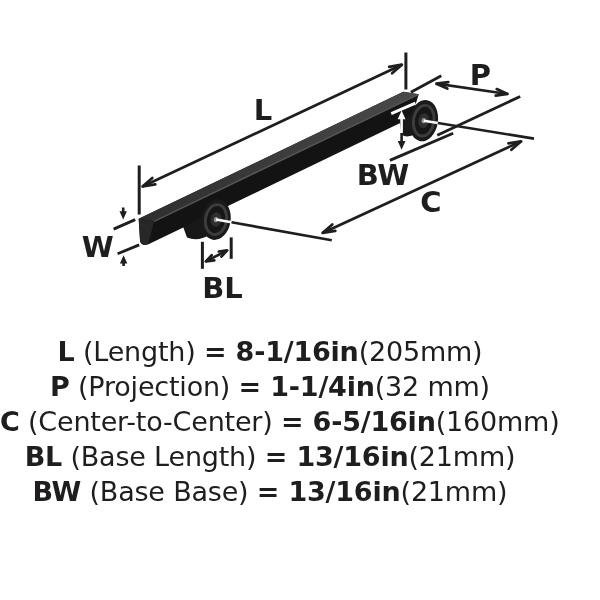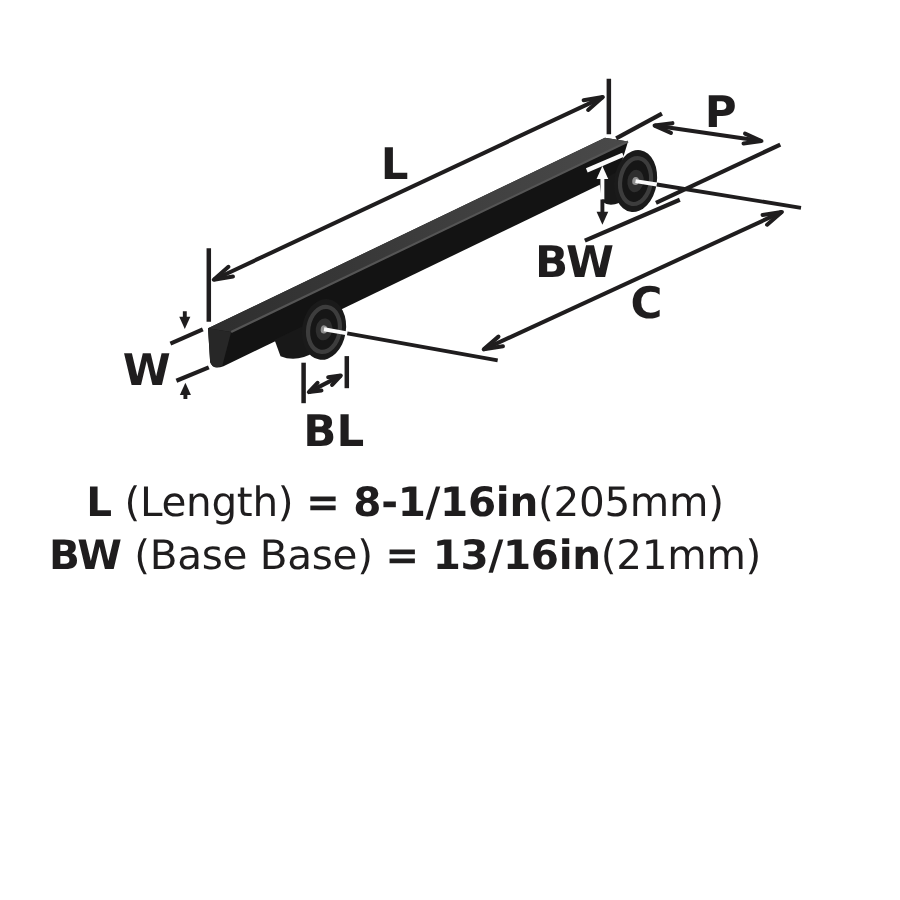--- a/index.html
+++ b/index.html
@@ -8,21 +8,21 @@
     font-family: "DejaVu Sans", sans-serif;
     -webkit-font-smoothing: antialiased;
   }
   .stage { position: relative; width: 600px; height: 600px; }
   .diagram { position: absolute; left: 0; top: 0; }
   .dlab {
     font-family: "DejaVu Sans", sans-serif;
     font-weight: bold; font-size: 29px; fill: #1f1d1e;
   }
   .legend {
-    position: absolute; left: 0; top: 318px; width: 540px;
+    position: absolute; left: 0; top: 334px; width: 540px;
     text-align: center; color: #1f1d1e; font-size: 0;
   }
   .lrow { height: 35px; line-height: 35px; font-size: 27px; letter-spacing: -0.2px; white-space: pre; }
   .b { font-weight: bold; }
   .r { font-weight: normal; }
 </style>
 </head>
 <body>
 
 <div class="stage">
@@ -101,15 +101,18 @@
 <line x1="202.4" y1="241.8" x2="202.4" y2="268.8" stroke="#1f1d1e" stroke-width="3.0" stroke-linecap="butt"></line>
 <line x1="231.2" y1="237.4" x2="231.2" y2="258.8" stroke="#1f1d1e" stroke-width="3.0" stroke-linecap="butt"></line>
 <line x1="205.9" y1="261.4" x2="227.2" y2="250.4" stroke="#1f1d1e" stroke-width="2.7" stroke-linecap="butt"></line>
 <path d="M 211.7,255.2 L 205.9,261.4 L 214.3,260.3" fill="none" stroke="#1f1d1e" stroke-width="2.7" stroke-linecap="round" stroke-linejoin="round"></path>
 <path d="M 221.4,256.6 L 227.2,250.4 L 218.8,251.5" fill="none" stroke="#1f1d1e" stroke-width="2.7" stroke-linecap="round" stroke-linejoin="round"></path>
 <text x="222.5" y="297.5" text-anchor="middle" class="dlab">BL</text>
 </g>
   </svg>
   <div class="legend">
     <div class="lrow"><span class="b">L</span><span class="r"> (Length) </span><span class="b">= 8-1/16in</span><span class="r">(205mm)</span></div>
+    <div class="lrow"><span class="b">P</span><span class="r"> (Projection) </span><span class="b">= 1-1/4in</span><span class="r">(32 mm)</span></div>
+    <div class="lrow"><span class="b">C</span><span class="r"> (Center-to-Center) </span><span class="b">= 6-5/16in</span><span class="r">(160mm)</span></div>
+    <div class="lrow"><span class="b">BL</span><span class="r"> (Base Length) </span><span class="b">= 13/16in</span><span class="r">(21mm)</span></div>
     <div class="lrow"><span class="b">BW</span><span class="r"> (Base Base) </span><span class="b">= 13/16in</span><span class="r">(21mm)</span></div>
   </div>
 </div>
 
 </body></html>

